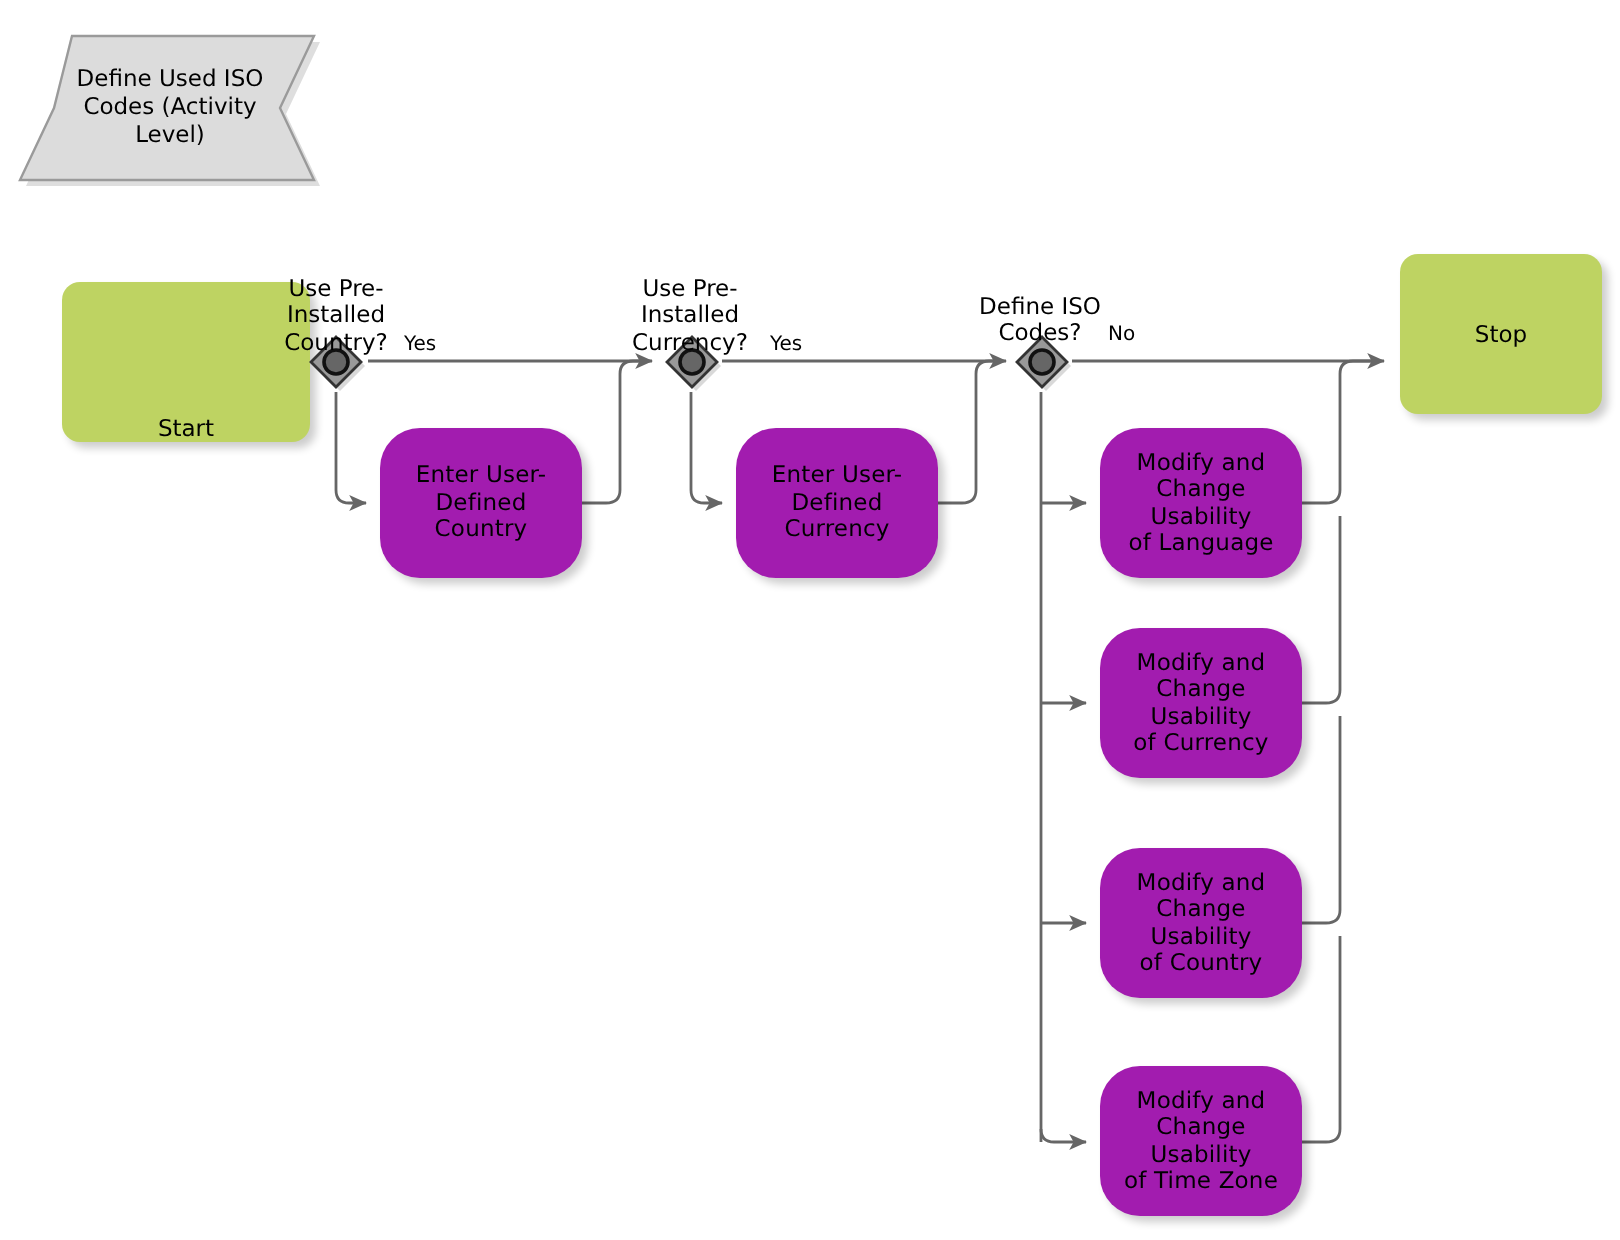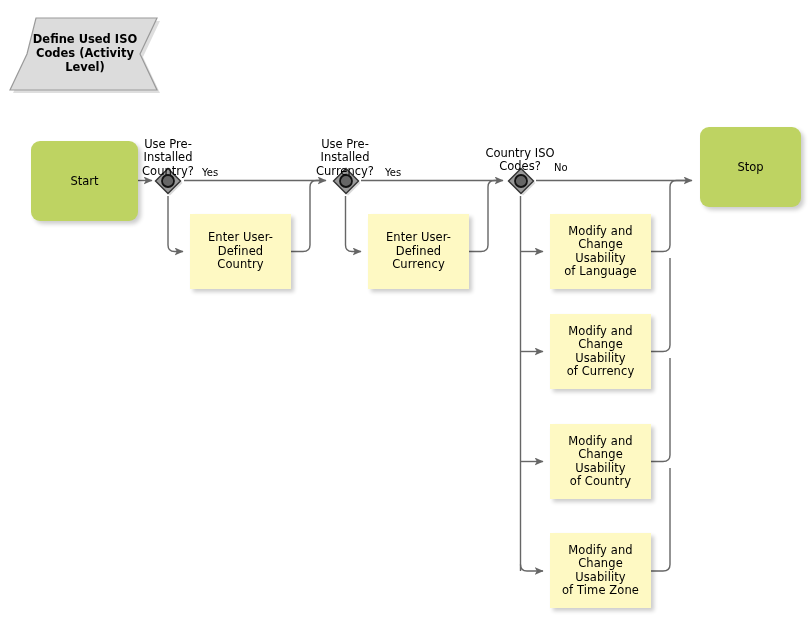--- a/index.html
+++ b/index.html
@@ -28,22 +28,22 @@
   }
   .node {
     position: absolute;
     box-sizing: border-box;
     display: flex;
     align-items: center;
     justify-content: center;
     text-align: center;
   }
   .task-box {
-    background: #fef9c3;
-    border-radius: 0;
+    background: #a21caf;
+    border-radius: 20px;
     box-shadow: 3px 3px 4px rgba(0,0,0,0.20);
     color: #000000;
     font-size: 11.5px;
     line-height: 13.5px;
     letter-spacing: 0.1px;
     padding: 2px 4px;
   }
   .terminal-box {
     background: #bed362;
     border-radius: 9px;
@@ -54,21 +54,20 @@
   }
   .header-shape {
     position: absolute;
     color: #000000;
     font-size: 11.5px;
     line-height: 14px;
     text-align: center;
     display: flex;
     align-items: center;
     justify-content: center;
-    font-weight: bold;
   }
   .edge-label {
     position: absolute;
     font-size: 10px;
     color: #000000;
     white-space: nowrap;
   }
   .node-caption {
     position: absolute;
     font-size: 11.5px;
@@ -133,21 +132,21 @@
       <path d="M36,18 L157,18 L140,54 L157,90 L10,90 L27,54 Z" fill="#dcdcdc" stroke="#9a9a9a" stroke-width="1.2"></path>
     </g>
   </svg>
 
   <div class="header-shape" style="left:24px; top:22px; width:122px; height:62px;">
     <span style="white-space:pre-line;">Define Used ISO
 Codes (Activity
 Level)</span>
   </div>
 
-  <div class="node terminal-box" style="left:31px; top:141px; width:107px; height:80px;">
+  <div class="node terminal-box" style="left:31px; top:141px; width:124px; height:80px;align-items:flex-end;">
     <span>Start</span>
   </div>
 
   <div class="node terminal-box" style="left:700px; top:127px; width:101px; height:80px;">
     <span>Stop</span>
   </div>
 
   <div class="node task-box" style="left:190px; top:214px; width:101px; height:75px;">
     <span style="white-space:pre-line;">Enter User-
 Defined
@@ -214,21 +213,21 @@
 Country?</span>
   </div>
 
   <div class="node-caption" style="left:295px; top:124px; width:100px;">
     <span>Use Pre-
 Installed
 Currency?</span>
   </div>
 
   <div class="node-caption" style="left:470px; top:133px; width:100px;">
-    <span>Country ISO
+    <span>Define ISO
 Codes?</span>
   </div>
 
   <div class="edge-label" style="left:202px; top:167px;">
     <span>Yes</span>
   </div>
 
   <div class="edge-label" style="left:385px; top:167px;">
     <span>Yes</span>
   </div>

